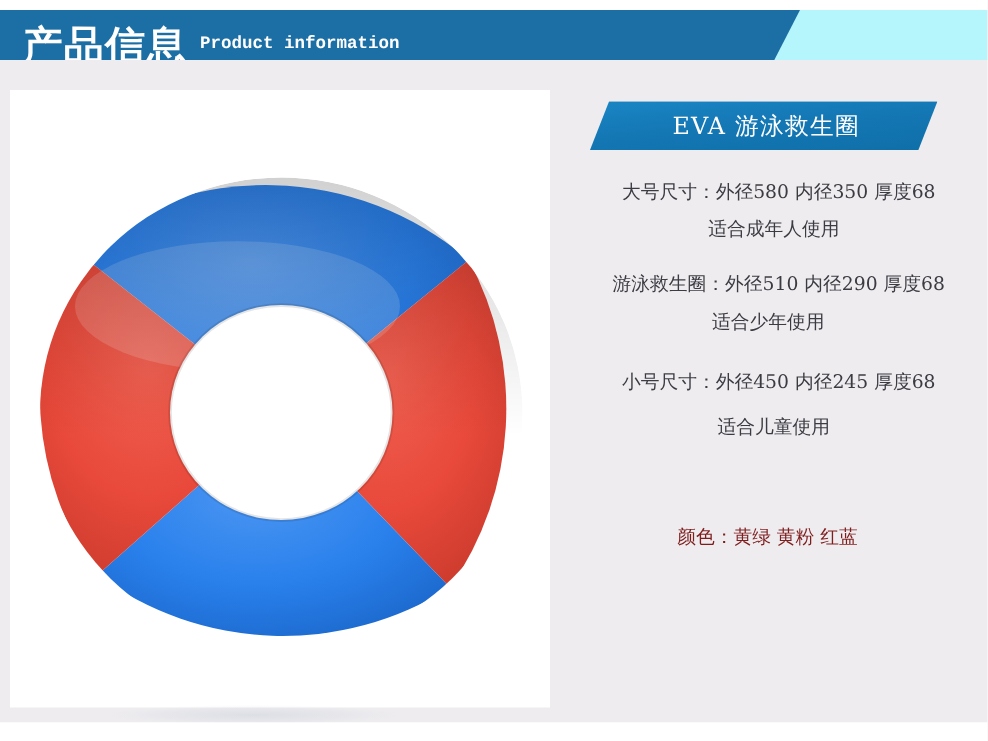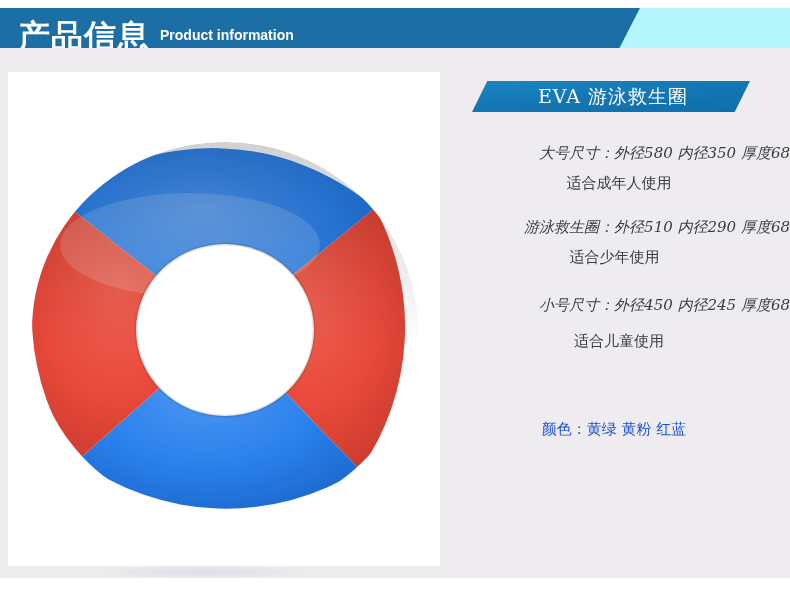--- a/index.html
+++ b/index.html
@@ -61,21 +61,21 @@
   }
   .header-title-cn {
     font-family: "DejaVu Sans", "Liberation Sans", sans-serif;
     font-size: 32px;
     font-weight: bold;
     color: #ffffff;
     letter-spacing: 1px;
     line-height: 1;
   }
   .header-title-en {
-    font-family: Liberation Sans, sans-serif;
+    font-family: Liberation Mono, monospace;
     font-size: 14px;
     font-weight: bold;
     color: #ffffff;
     line-height: 1;
     padding-bottom: 2px;
   }
 
   
   .image-panel {
     position: absolute;
@@ -119,21 +119,21 @@
     width: 340px;
     height: 494px;
   }
 
   
   .banner {
     position: absolute;
     left: 22px;
     top: 9px;
     width: 278px;
-    height: 31px;
+    height: 39px;
     text-align: right;
   }
   .banner-shape {
     position: absolute;
     inset: 0;
     background: linear-gradient(175deg, #1a85c4 0%, #1478b5 45%, #0f6fa8 100%);
     clip-path: polygon(5.5% 0, 100% 0, 94.5% 100%, 0 100%);
   }
   .banner-text {
     position: absolute;
@@ -160,41 +160,40 @@
     margin-bottom: 14px;
   }
   .spec-line {
     font-family: "DejaVu Serif", "Liberation Serif", serif;
     font-size: 15px;
     color: #3b3b42;
     line-height: 30px;
     white-space: nowrap;
   }
   .spec-line.main {
-    text-align: right;
+    text-align: center;
     padding-left: 6px;
-    font-style: italic;
   }
   .spec-line.sub {
     text-align: center;
     padding-right: 2px;
   }
   .spec-group.g2 .spec-line.sub { padding-right: 11px; }
   .spec-group.g3 { margin-top: 18px; }
   .spec-group.g3 .spec-line.sub { line-height: 42px; padding-right: 2px; }
 
   .color-line {
     position: absolute;
     left: 0;
     top: 348px;
     width: 340px;
     text-align: center;
     font-family: "DejaVu Serif", "Liberation Serif", serif;
     font-size: 15px;
-    color: #1d4ed8;
+    color: #7f1d1d;
     padding-right: 12px;
     box-sizing: border-box;
   }
 
   
   .bottom-strip {
     position: absolute;
     left: 0;
     top: 578px;
     width: 790px;

